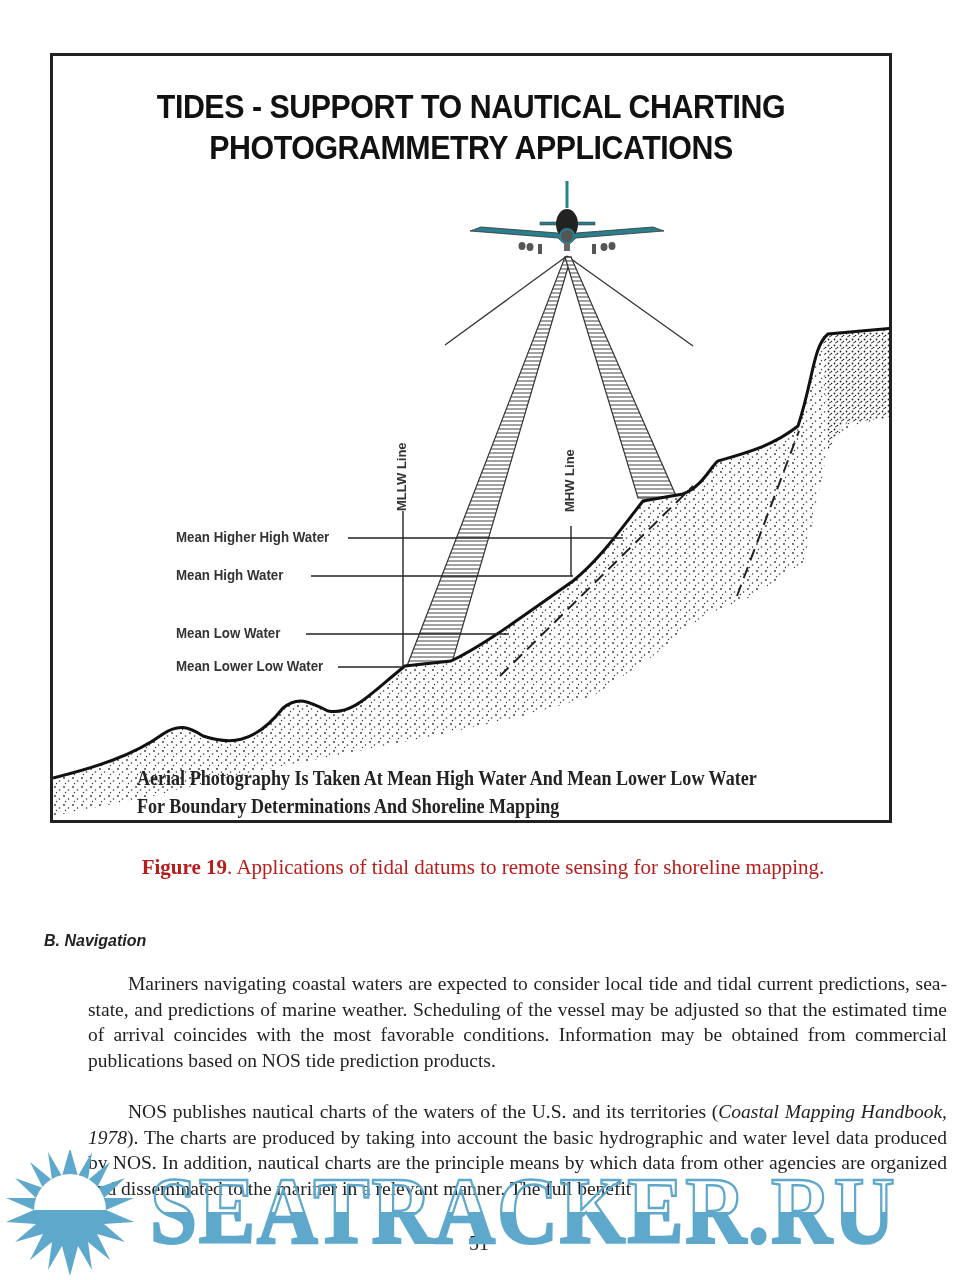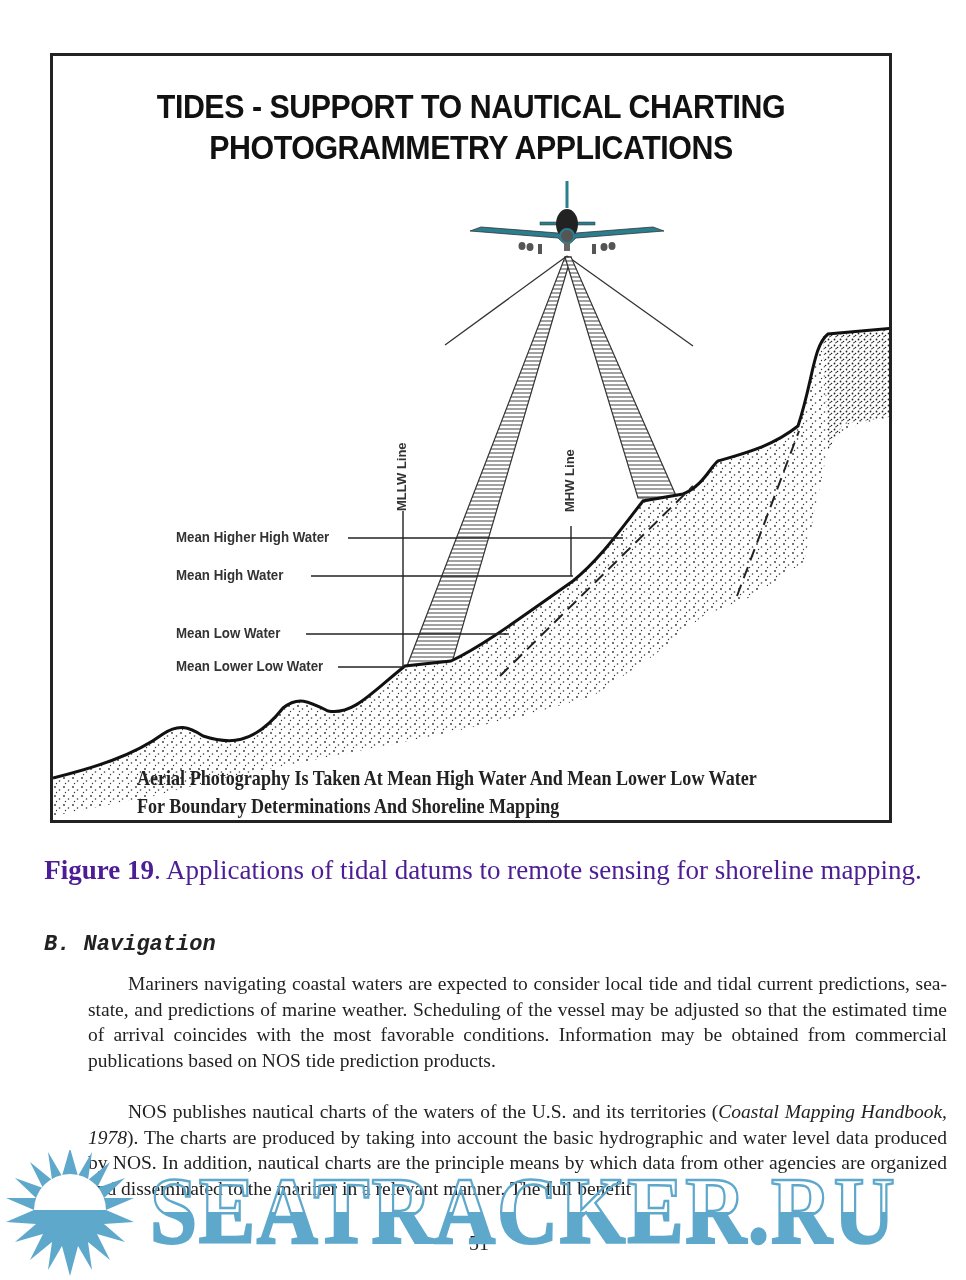--- a/index.html
+++ b/index.html
@@ -3,23 +3,23 @@
 <meta charset="utf-8">
 <style>
   html, body { margin:0; padding:0; background:#ffffff; }
   body { width:966px; height:1280px; position:relative; overflow:hidden; font-family:"Liberation Serif", serif; color:#1a1a1a; }
   .figure-frame { position:absolute; left:50px; top:53px; width:842px; height:770px; border:3px solid #222; box-sizing:border-box; background:#fff; overflow:hidden; }
   .fig-title { position:absolute; left:0; right:0; top:30px; text-align:center; font-family:"Liberation Sans", sans-serif; font-weight:bold; font-size:33px; line-height:41px; letter-spacing:-0.5px; transform:scaleX(0.92); color:#111; }
   .fig-svg { position:absolute; left:0; top:0; }
   .label { position:absolute; font-family:"Liberation Sans", sans-serif; font-weight:bold; font-size:14px; color:#333; white-space:nowrap; transform:scaleX(0.95); transform-origin:left center; }
   .vlabel { position:absolute; font-family:"Liberation Sans", sans-serif; font-weight:bold; font-size:13px; color:#333; white-space:nowrap; transform:rotate(-90deg); transform-origin:left top; }
   .fig-footer { position:absolute; left:84px; top:708px; font-family:"Liberation Serif", serif; font-weight:bold; font-size:21px; line-height:28px; color:#222; transform:scaleX(0.86); transform-origin:left top; white-space:nowrap; }
-  .caption { position:absolute; left:0; right:0; top:855px; text-align:center; font-size:27px; color:#4c1d95; }
+  .caption { position:absolute; left:0; right:0; top:855px; text-align:center; font-size:21px; color:#b91c1c; }
   .caption b { font-weight:bold; }
-  .section-heading { position:absolute; left:44px; top:932px; font-family:Liberation Mono, monospace; font-style:italic; font-weight:bold; font-size:22px; color:#222; }
+  .section-heading { position:absolute; left:44px; top:932px; font-family:Liberation Sans, sans-serif; font-style:italic; font-weight:bold; font-size:16px; color:#222; }
   .para { position:absolute; left:44px; width:859px; font-size:19.5px; line-height:25.5px; text-align:justify; text-indent:40px; color:#222;margin-left:44px; }
   .para i { font-style:italic; }
   .page-number { position:absolute; left:0; right:8px; top:1232px; text-align:center; font-size:20px; color:#222; }
   .watermark { position:absolute; left:0; top:1150px; width:966px; height:130px; pointer-events:none; }
   .wm-text { position:absolute; left:150px; top:1163px; font-family:"Liberation Serif", serif; font-weight:bold; font-size:96px; line-height:96px; letter-spacing:2px; color:transparent; -webkit-text-stroke:2.5px #5ea8cc; transform:scaleX(0.88); transform-origin:left top; white-space:nowrap; }
   .wm-fill { position:absolute; left:150px; top:1163px; height:96px; overflow:hidden; }
 </style>
 </head>
 <body>
 

